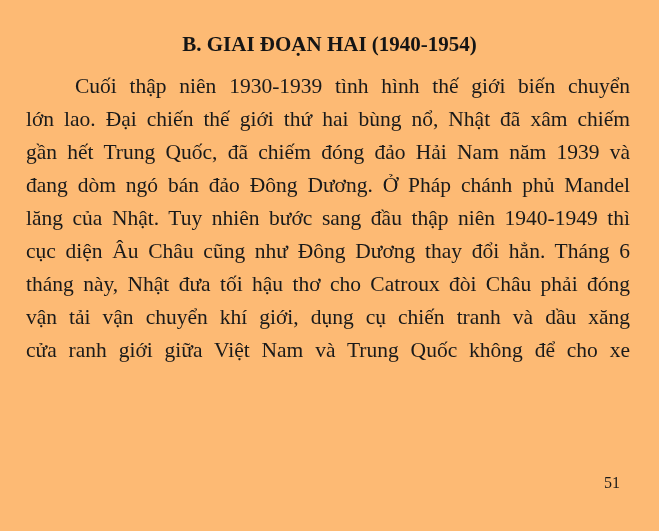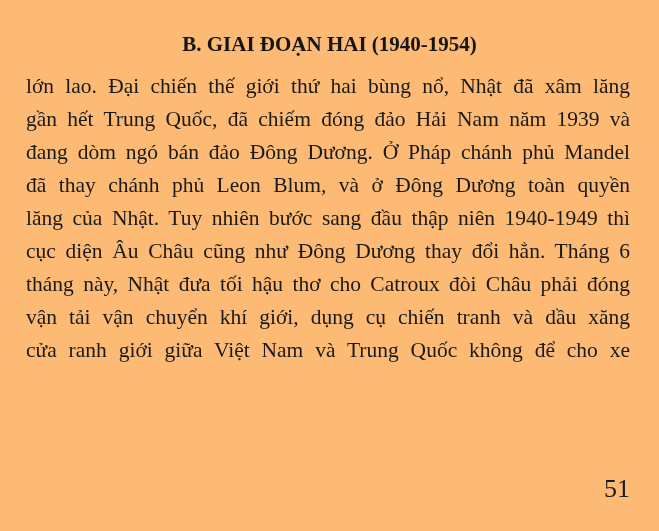--- a/index.html
+++ b/index.html
@@ -53,35 +53,35 @@
     .line.first {
       padding-left: 49px;
     }
     .line.last-line {
       text-align-last: justify;
     }
     .page-number {
       position: absolute;
       top: 474px;
       left: 604px;
-      font-size: 26px;
+      font-size: 16px;
       color: #1a1a1a;
     }
   </style>
 </head>
 <body>
 
 <div class="page">
   <h1 class="title">B. GIAI ĐOẠN HAI (1940-1954)</h1>
 
   <div class="body-text">
-    <span class="line">lớn lao. Đại chiến thế giới thứ hai bùng nổ, Nhật đã xâm lăng</span>
+    <span class="line first">Cuối thập niên 1930-1939 tình hình thế giới biến chuyển</span>
+    <span class="line">lớn lao. Đại chiến thế giới thứ hai bùng nổ, Nhật đã xâm chiếm</span>
     <span class="line">gần hết Trung Quốc, đã chiếm đóng đảo Hải Nam năm 1939 và</span>
     <span class="line">đang dòm ngó bán đảo Đông Dương. Ở Pháp chánh phủ Mandel</span>
-    <span class="line">đã thay chánh phủ Leon Blum, và ở Đông Dương toàn quyền</span>
     <span class="line">lăng của Nhật. Tuy nhiên bước sang đầu thập niên 1940-1949 thì</span>
     <span class="line">cục diện Âu Châu cũng như Đông Dương thay đổi hẳn. Tháng 6</span>
     <span class="line">tháng này, Nhật đưa tối hậu thơ cho Catroux đòi Châu phải đóng</span>
     <span class="line last-line">vận tải vận chuyển khí giới, dụng cụ chiến tranh và dầu xăng</span>
     <span class="line">cửa ranh giới giữa Việt Nam và Trung Quốc không để cho xe</span>
   </div>
 
   <div class="page-number">51</div>
 </div>
 

